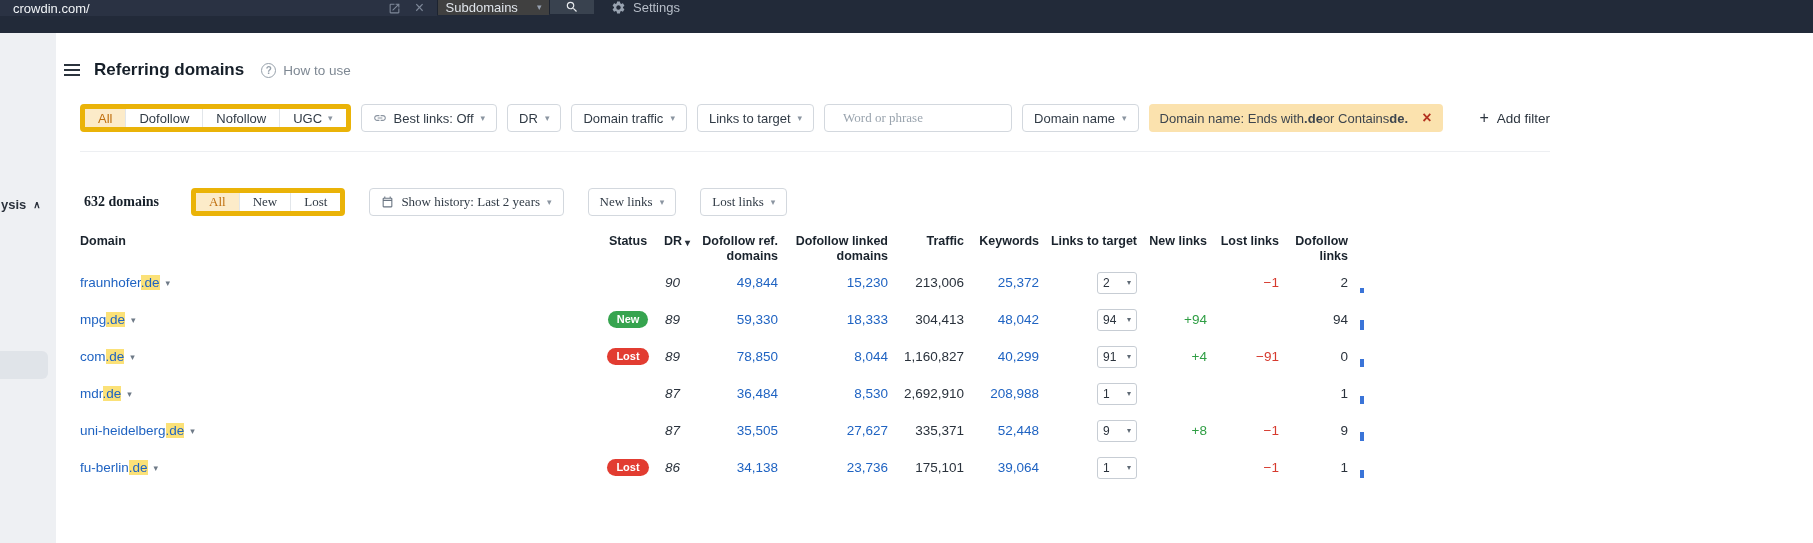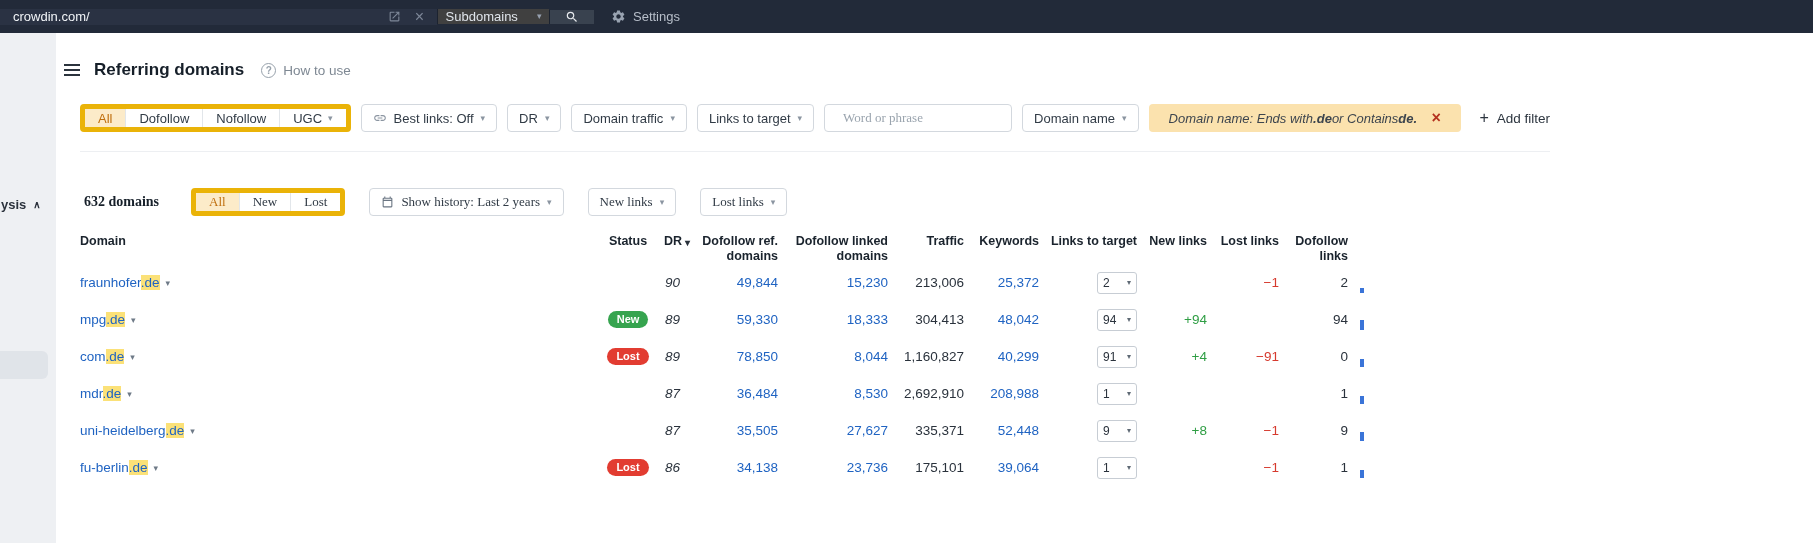--- a/index.html
+++ b/index.html
@@ -5,21 +5,21 @@
   * { margin:0; padding:0; box-sizing:border-box; }
   html,body { width:1813px; height:543px; }
   body {
     position:relative; overflow:hidden; background:#fff;
     font-family:"Liberation Sans", sans-serif; color:#2a323c;
   }
 
   
   .topbar {
     position:absolute; top:0; left:0; right:0; height:33px;
-    background:var(--topbar_bg,#222a39); display:flex; align-items:center;
+    background:var(--topbar_bg,#222a39); display:flex; align-items:flex-start;
   }
   .url-box {
     width:437px; background:#2a3243; display:flex; align-items:center;
     padding:0 13px; gap:10px;
   }
   .url-input {
     flex:1; background:transparent; border:none; outline:none;
     color:#f2f5f8; font-size:13px; font-family:inherit;
   }
   .url-icons { display:flex; align-items:center; gap:14px; }
@@ -89,23 +89,23 @@
   .search-field {
     display:flex; align-items:center; gap:8px; height:28px; width:188px;
     border:1px solid #d3d8de; border-radius:4px; padding:0 10px; background:#fff;
   }
   .search-field input {
     flex:1; border:none; outline:none; font-size:13px; font-family:Liberation Serif, serif; color:#3a424c;
   }
   .search-field input::placeholder { color:#9aa4ae; }
 
   .chip {
-    display:flex; align-items:center; height:28px; padding:0 20px;
+    display:flex; align-items:center; height:28px; padding:0 11px;
     background:var(--chip_bg,#fbe2ae); border-radius:4px;
-    font-size:13px; color:#3d454e; white-space:nowrap;font-style:italic;
+    font-size:13px; color:#3d454e; white-space:nowrap;
   }
   .chip b { font-weight:700; }
   .chip-x { margin-left:14px; font-size:16px; font-weight:700; color:#b4321f; line-height:1; cursor:pointer; }
 
   .add-filter { margin-left:auto; display:flex; align-items:center; gap:8px; font-size:13.5px; color:#2c353f; cursor:pointer; }
   .plus { font-size:16px; line-height:1; color:#2c353f; }
 
   .toolbar { display:flex; align-items:center; gap:24px; margin:36px 0 0 28px; height:28px;font-family:Liberation Serif, serif; }
   .count { font-size:14px; font-weight:700; color:#161f29; margin-right:8px; white-space:nowrap; }
 

